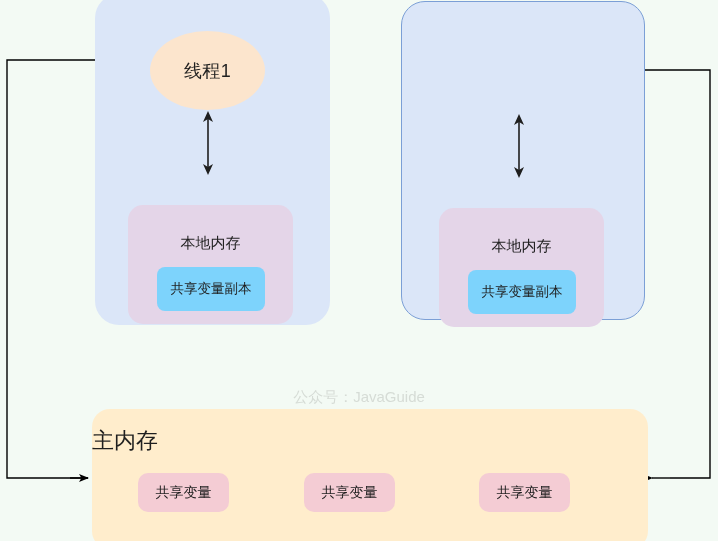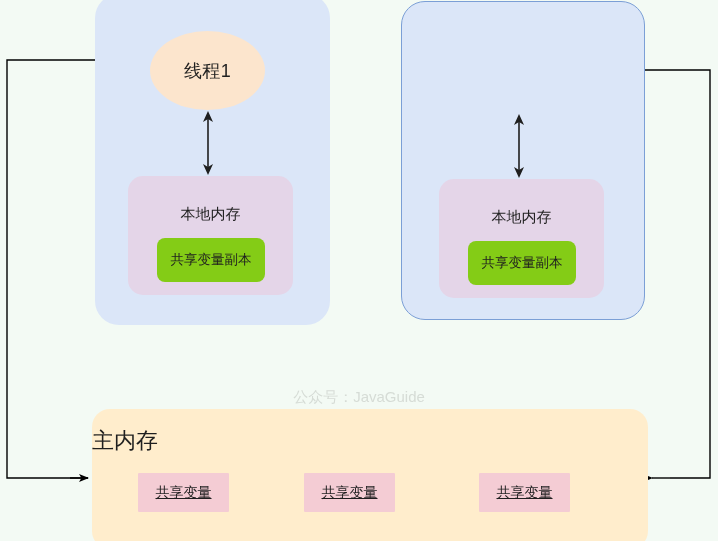--- a/index.html
+++ b/index.html
@@ -64,40 +64,41 @@
   #dbl-arrow-1 { left: 200px; top: 110px; }
   #dbl-arrow-2 { left: 511px; top: 113px; }
 
   
   .local-mem {
     position: absolute;
     width: 165px;
     height: 119px;
     background: #e4d5e8;
     border-radius: 15px;
+    margin-top: 29px;
   }
   #local-mem-1 { left: 128px; top: 176px; }
   #local-mem-2 { left: 439px; top: 179px; }
 
   .local-mem-title {
     position: absolute;
     top: 29px;
     left: 0;
     width: 100%;
     text-align: center;
     font-size: 15px;
     color: #1f1f1f;
   }
   .copy-chip {
     position: absolute;
     left: 29px;
     top: 62px;
     width: 108px;
     height: 44px;
-    background: #84cc16;
+    background: #7dd3fc;
     border-radius: 8px;
     display: flex;
     align-items: center;
     justify-content: center;
     text-align: center;
     font-size: 13.5px;
     line-height: 18px;
     color: #1f1f1f;
     box-sizing: border-box;
     padding: 0 4px;
@@ -135,27 +136,26 @@
     text-align: left;
     font-size: 22px;
     color: #1f1f1f;
   }
   .shared-var {
     position: absolute;
     top: 64px;
     width: 91px;
     height: 39px;
     background: #f4ccd4;
-    border-radius: 1px;
+    border-radius: 10px;
     display: flex;
     align-items: center;
     justify-content: center;
     font-size: 14px;
     color: #1f1f1f;
-    text-decoration: underline;
   }
   #shared-var-0 { left: 46px; }
   #shared-var-1 { left: 212px; }
   #shared-var-2 { left: 387px; }
 
   
   #connectors {
     position: absolute;
     left: 0;
     top: 0;

